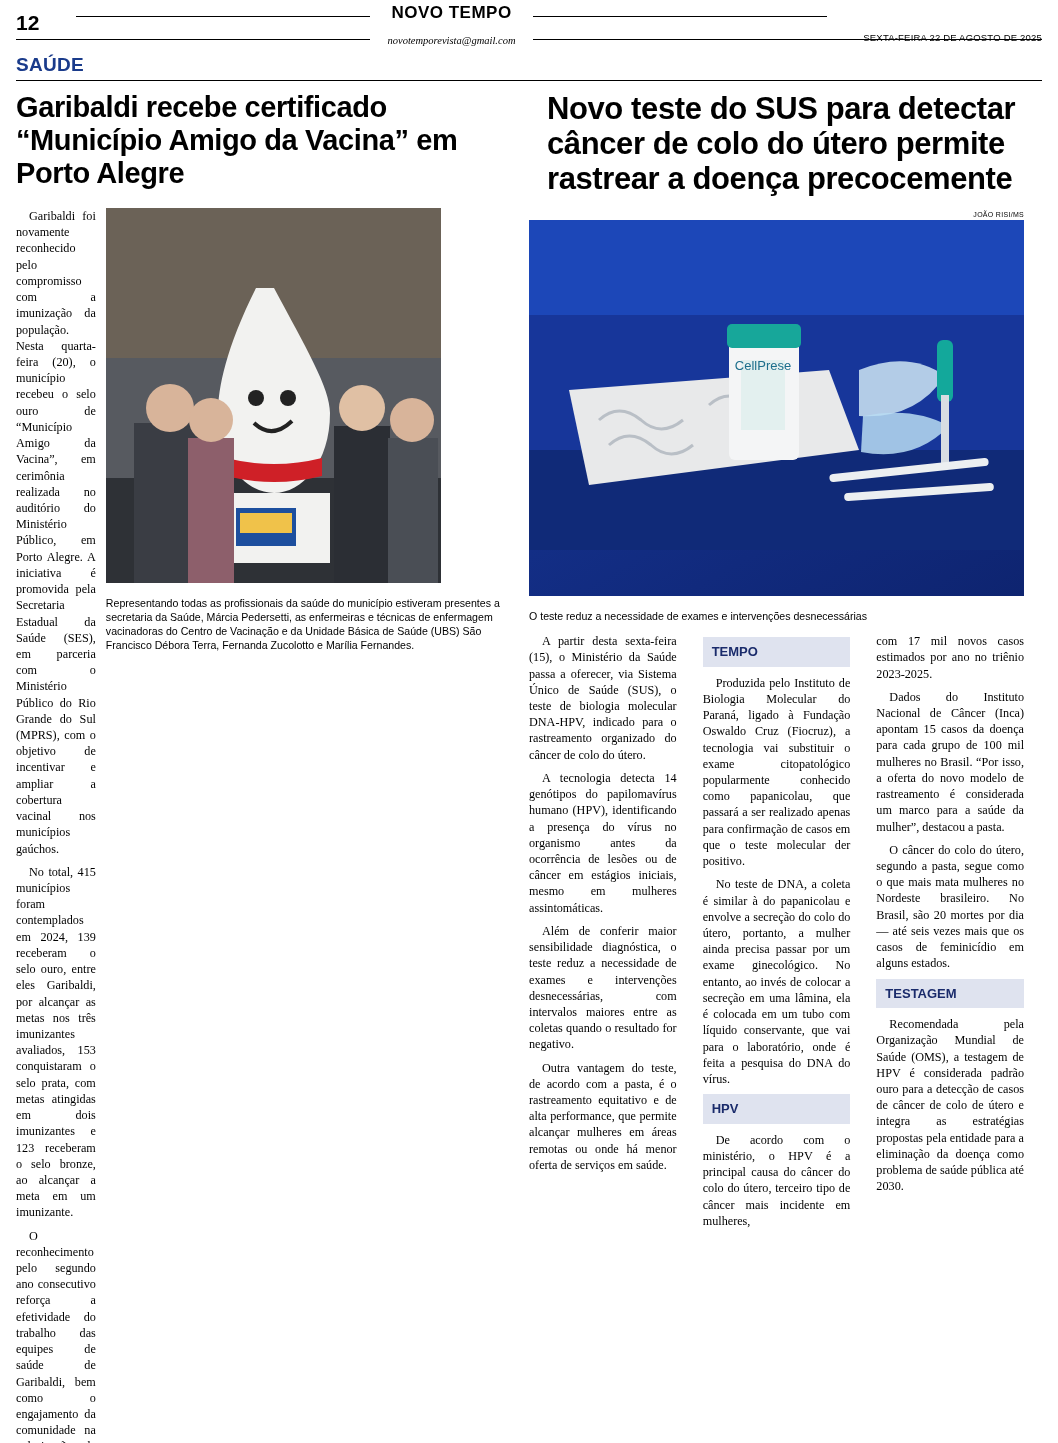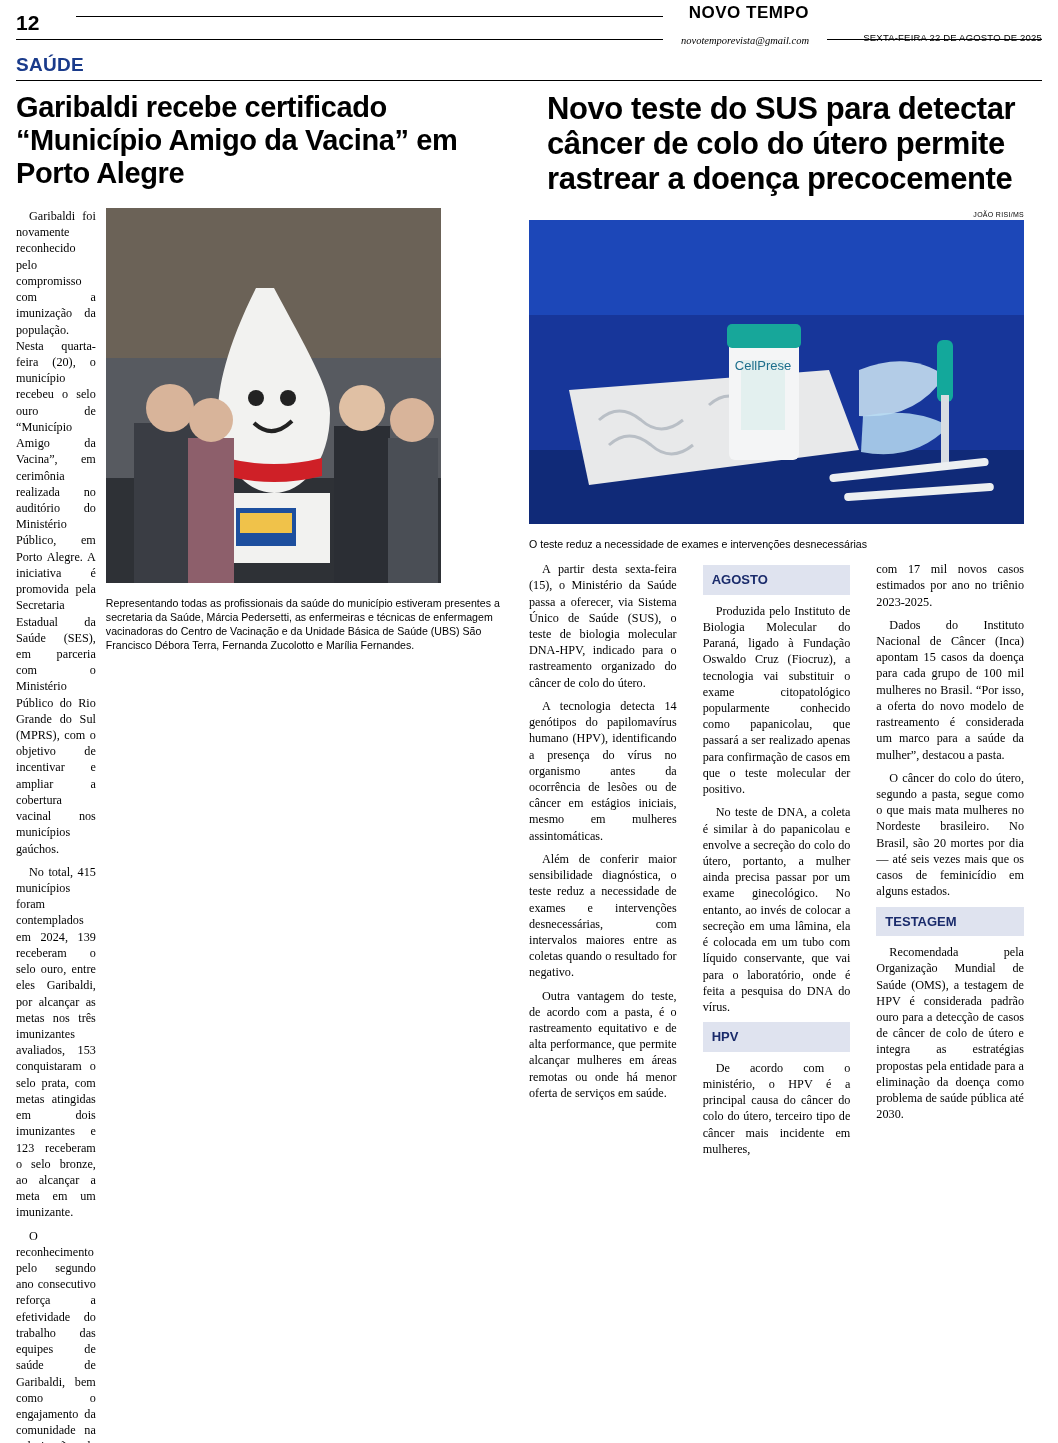--- a/index.html
+++ b/index.html
@@ -35,21 +35,21 @@
   .page-number {
     font-family: "Liberation Sans", sans-serif;
     font-weight: bold;
     font-size: 21px;
     line-height: 1;
     margin-top: 8px;
     width: 60px;
   }
   .masthead-center {
     flex: 1;
-    text-align: right;
+    text-align: center;
     position: relative;
   }
   .masthead-center .rule {
     position: absolute;
     top: 12px;
     left: 0;
     right: 0;
     border-top: 1.2px solid #000;
     z-index: 0;
   }
@@ -154,21 +154,21 @@
   }
   .credit {
     font-family: "Liberation Sans", sans-serif;
     font-size: 7px;
     text-align: right;
     margin: 3px 0 2px 0;
     letter-spacing: 0.3px;
   }
   .photo-main-right {
     width: 495px;
-    height: 304px;
+    height: 376px;
     background: linear-gradient(150deg,#1b3fa0 0%,#14308a 40%,#0e2470 100%);
   }
   .sub3 {
     display: flex;
     gap: 26px;
     margin-top: 10px;
   }
   .sub3 .c { width: 157px; }
 
   .subhead-box {
@@ -286,21 +286,21 @@
       <div class="caption">O teste reduz a necessidade de exames e intervenções desnecessárias</div>
 
       <div class="sub3">
         <div class="c">
           <p class="body">A partir desta sexta-feira (15), o Ministério da Saúde passa a oferecer, via Sistema Único de Saúde (SUS), o teste de biologia molecular DNA-HPV, indicado para o rastreamento organizado do câncer de colo do útero.</p>
           <p class="body">A tecnologia detecta 14 genótipos do papilomavírus humano (HPV), identificando a presença do vírus no organismo antes da ocorrência de lesões ou de câncer em estágios iniciais, mesmo em mulheres assintomáticas.</p>
           <p class="body">Além de conferir maior sensibilidade diagnóstica, o teste reduz a necessidade de exames e intervenções desnecessárias, com intervalos maiores entre as coletas quando o resultado for negativo.</p>
           <p class="body">Outra vantagem do teste, de acordo com a pasta, é o rastreamento equitativo e de alta performance, que permite alcançar mulheres em áreas remotas ou onde há menor oferta de serviços em saúde.</p>
         </div>
         <div class="c">
-          <div class="subhead-box">AGOSTO</div>
+          <div class="subhead-box">TEMPO</div>
           <p class="body">Produzida pelo Instituto de Biologia Molecular do Paraná, ligado à Fundação Oswaldo Cruz (Fiocruz), a tecnologia vai substituir o exame citopatológico popularmente conhecido como papanicolau, que passará a ser realizado apenas para confirmação de casos em que o teste molecular der positivo.</p>
           <p class="body">No teste de DNA, a coleta é similar à do papanicolau e envolve a secreção do colo do útero, portanto, a mulher ainda precisa passar por um exame ginecológico. No entanto, ao invés de colocar a secreção em uma lâmina, ela é colocada em um tubo com líquido conservante, que vai para o laboratório, onde é feita a pesquisa do DNA do vírus.</p>
           <div class="subhead-box">HPV</div>
           <p class="body">De acordo com o ministério, o HPV é a principal causa do câncer do colo do útero, terceiro tipo de câncer mais incidente em mulheres,</p>
         </div>
         <div class="c">
           <p class="body noindent">com 17 mil novos casos estimados por ano no triênio 2023-2025.</p>
           <p class="body">Dados do Instituto Nacional de Câncer (Inca) apontam 15 casos da doença para cada grupo de 100 mil mulheres no Brasil. “Por isso, a oferta do novo modelo de rastreamento é considerada um marco para a saúde da mulher”, destacou a pasta.</p>
           <p class="body">O câncer do colo do útero, segundo a pasta, segue como o que mais mata mulheres no Nordeste brasileiro. No Brasil, são 20 mortes por dia — até seis vezes mais que os casos de feminicídio em alguns estados.</p>
           <div class="subhead-box">TESTAGEM</div>

